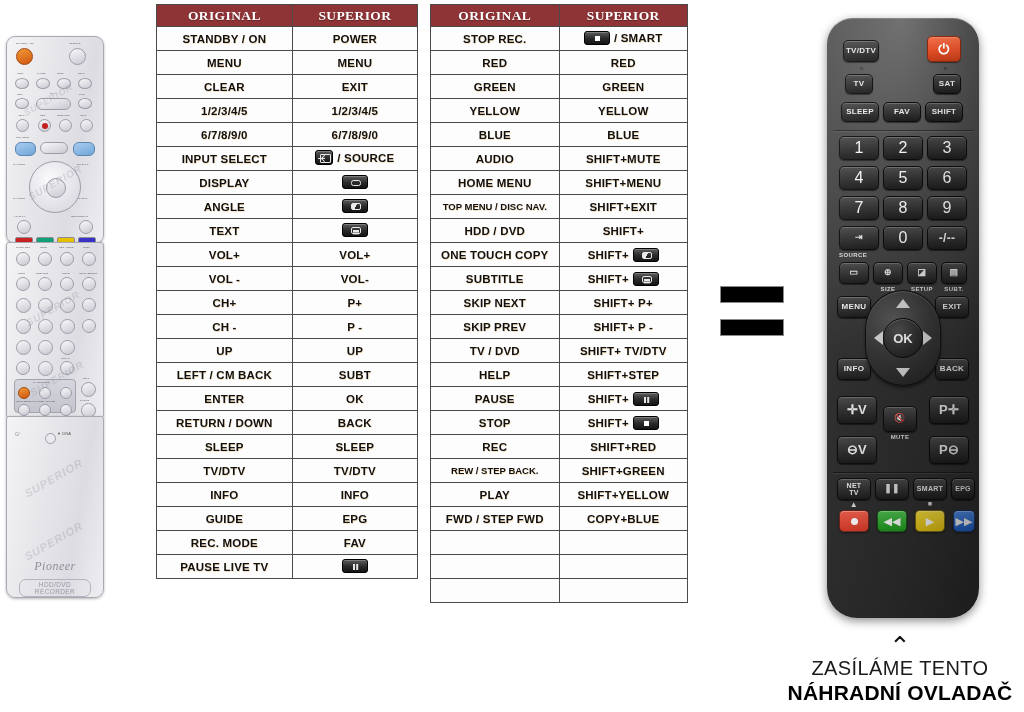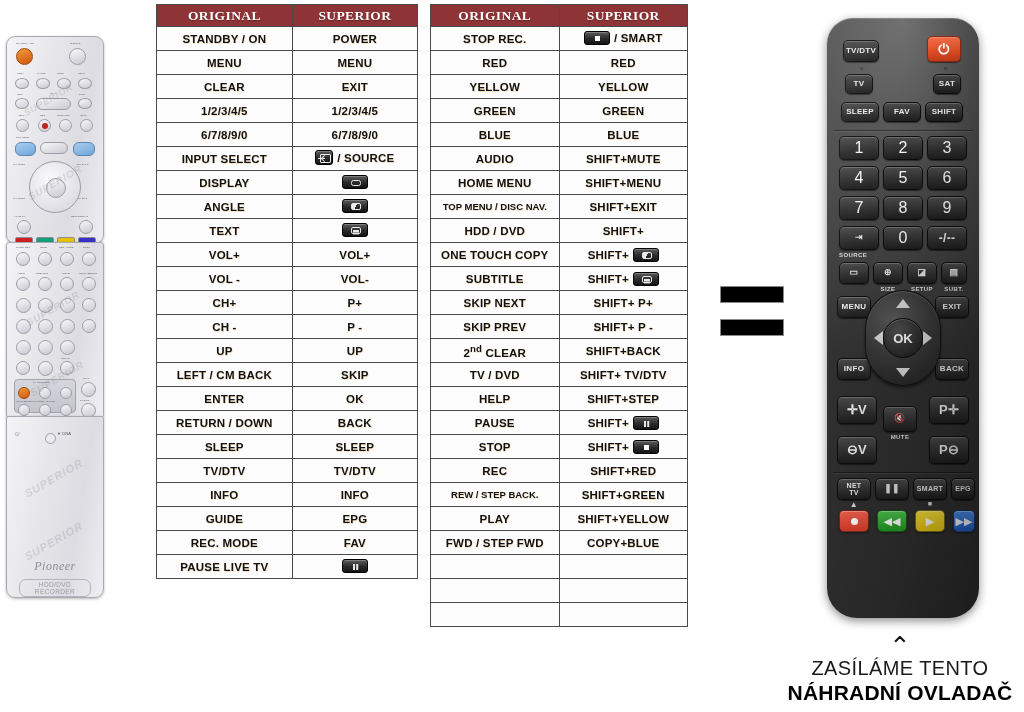--- a/index.html
+++ b/index.html
@@ -394,21 +394,21 @@
         <tr>
           <td>CH -</td>
           <td>P -</td>
         </tr>
         <tr>
           <td>UP</td>
           <td>UP</td>
         </tr>
         <tr>
           <td>LEFT / CM BACK</td>
-          <td>SKIP</td>
+          <td>SUBT</td>
         </tr>
         <tr>
           <td>ENTER</td>
           <td>OK</td>
         </tr>
         <tr>
           <td>RETURN / DOWN</td>
           <td>BACK</td>
         </tr>
         <tr>
@@ -457,28 +457,28 @@
                 <i></i>
               </span>
               <span>/ SMART</span>
             </span></td>
         </tr>
         <tr>
           <td>RED</td>
           <td>RED</td>
         </tr>
         <tr>
+          <td>GREEN</td>
+          <td>GREEN</td>
+        </tr>
+        <tr>
           <td>YELLOW</td>
           <td>YELLOW</td>
         </tr>
         <tr>
-          <td>GREEN</td>
-          <td>GREEN</td>
-        </tr>
-        <tr>
           <td>BLUE</td>
           <td>BLUE</td>
         </tr>
         <tr>
           <td>AUDIO</td>
           <td>SHIFT+MUTE</td>
         </tr>
         <tr>
           <td>HOME MENU</td>
           <td>SHIFT+MENU</td>
@@ -509,24 +509,20 @@
               </span>
             </span></td>
         </tr>
         <tr>
           <td>SKIP NEXT</td>
           <td>SHIFT+ P+</td>
         </tr>
         <tr>
           <td>SKIP PREV</td>
           <td>SHIFT+ P -</td>
-        </tr>
-        <tr>
-          <td>2<sup>nd</sup> CLEAR</td>
-          <td>SHIFT+BACK</td>
         </tr>
         <tr>
           <td>TV / DVD</td>
           <td>SHIFT+ TV/DTV</td>
         </tr>
         <tr>
           <td>HELP</td>
           <td>SHIFT+STEP</td>
         </tr>
         <tr>

